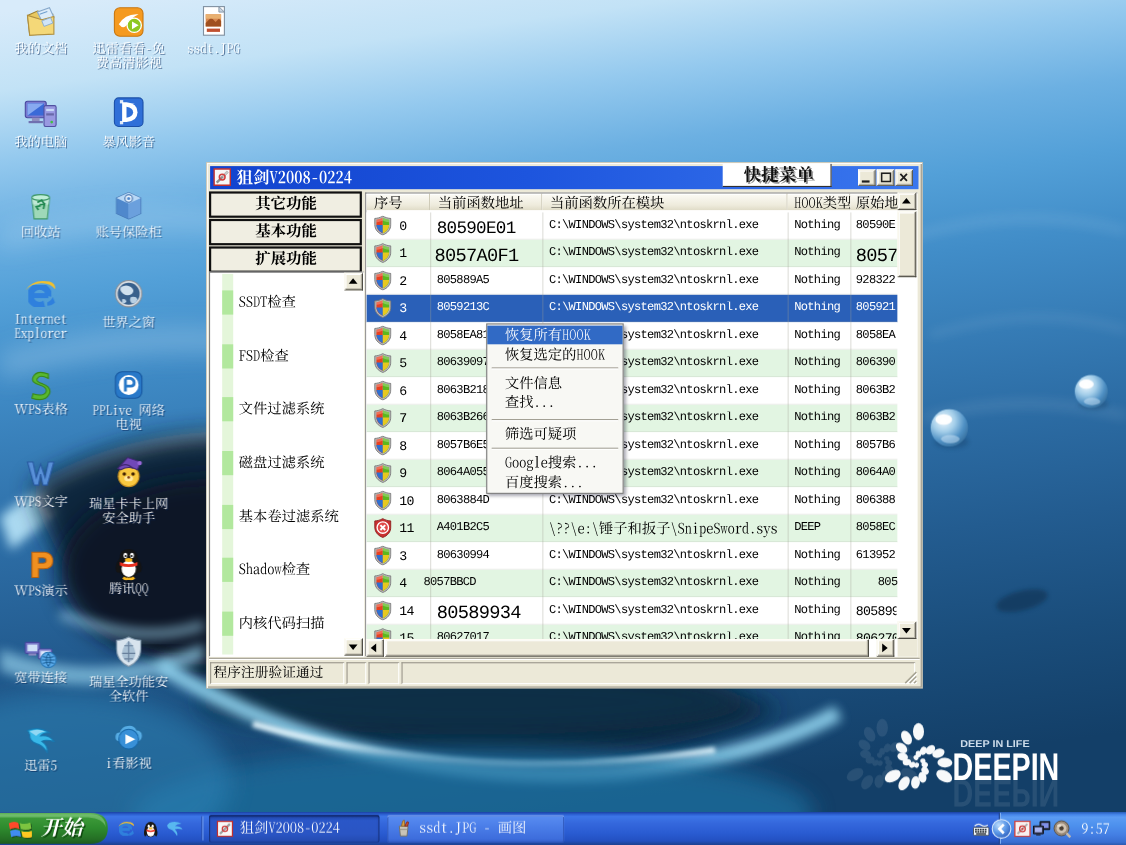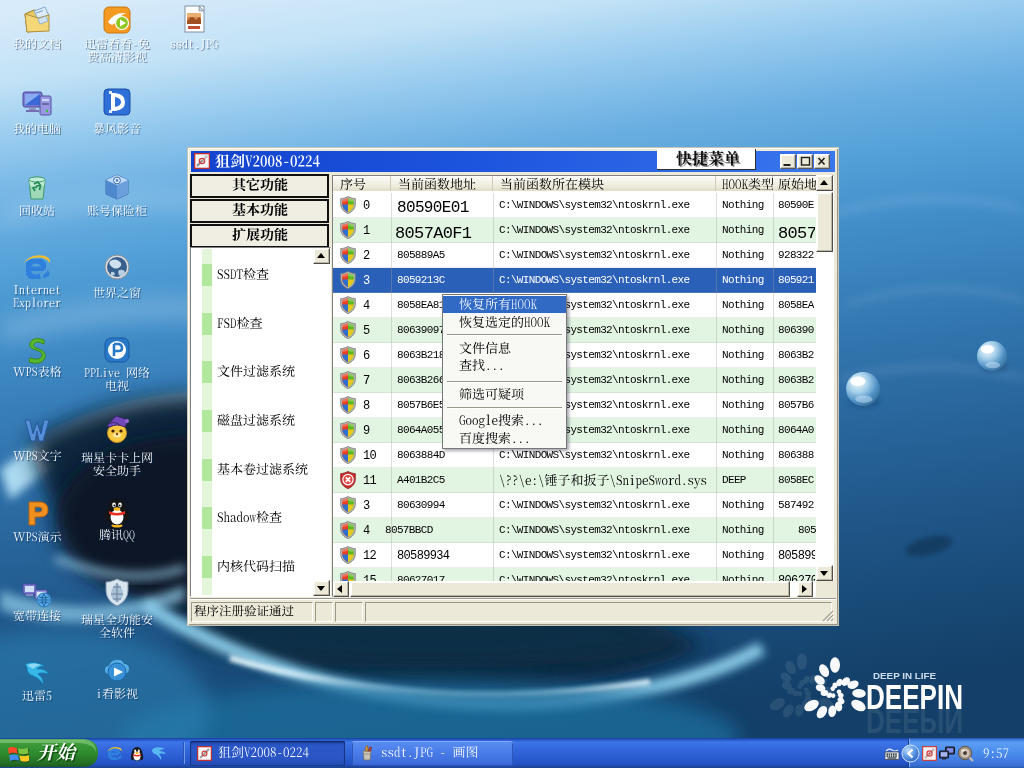--- a/index.html
+++ b/index.html
@@ -1238,36 +1238,36 @@
           <div class="cell mono" style="left:389px;top:281px;width:50px;font-size:11px;color:#000000">DEEP</div>
           <div class="cell mono" style="left:445px;top:281px;width:37px;font-size:11px;color:#000000">8058EC</div>
           <div class="abs" style="left:0;top:300px;width:483px;height:25px;background:#ffffff;border-bottom:1px solid rgba(180,180,170,0.25)"></div>
           <svg class="abs" style="left:7px;top:303px" width="16" height="18">
             <use href="#shield"></use>
           </svg>
           <div class="cell mono" style="left:30px;top:306px;width:26px;font-size:12px;color:#000000">3</div>
           <div class="cell mono" style="left:64px;top:306px;width:94px;font-size:11px;color:#000000">80630994</div>
           <div class="cell mono" style="left:166px;top:306px;width:216px;font-size:11px;color:#000000">C:\WINDOWS\system32\ntoskrnl.exe</div>
           <div class="cell mono" style="left:389px;top:306px;width:50px;font-size:11px;color:#000000">Nothing</div>
-          <div class="cell mono" style="left:445px;top:306px;width:37px;font-size:11px;color:#000000">587492</div>
+          <div class="cell mono" style="left:445px;top:306px;width:37px;font-size:11px;color:#000000">613952</div>
           <div class="abs" style="left:0;top:325px;width:483px;height:25px;background:#e2f5e2;border-bottom:1px solid rgba(180,180,170,0.25)"></div>
           <svg class="abs" style="left:7px;top:328px" width="16" height="18">
             <use href="#shield"></use>
           </svg>
           <div class="cell mono" style="left:30px;top:331px;width:26px;font-size:12px;color:#000000">4</div>
           <div class="cell mono" style="left:52px;top:331px;width:94px;font-size:11px;color:#000000">8057BBCD</div>
           <div class="cell mono" style="left:166px;top:331px;width:216px;font-size:11px;color:#000000">C:\WINDOWS\system32\ntoskrnl.exe</div>
           <div class="cell mono" style="left:389px;top:331px;width:50px;font-size:11px;color:#000000">Nothing</div>
           <div class="cell mono" style="left:465px;top:331px;width:37px;font-size:11px;color:#000000">8057BB</div>
           <div class="abs" style="left:0;top:350px;width:483px;height:25px;background:#ffffff;border-bottom:1px solid rgba(180,180,170,0.25)"></div>
           <svg class="abs" style="left:7px;top:353px" width="16" height="18">
             <use href="#shield"></use>
           </svg>
-          <div class="cell mono" style="left:30px;top:356px;width:26px;font-size:12px;color:#000000">12</div>
-          <div class="cell mono" style="left:64px;top:356px;width:94px;font-size:12px;color:#000000">80589934</div>
+          <div class="cell mono" style="left:30px;top:356px;width:26px;font-size:12px;color:#000000">14</div>
+          <div class="cell mono" style="left:64px;top:356px;width:94px;font-size:17px;color:#000000">80589934</div>
           <div class="cell mono" style="left:166px;top:356px;width:216px;font-size:11px;color:#000000">C:\WINDOWS\system32\ntoskrnl.exe</div>
           <div class="cell mono" style="left:389px;top:356px;width:50px;font-size:11px;color:#000000">Nothing</div>
           <div class="cell mono" style="left:445px;top:356px;width:37px;font-size:12px;color:#000000">805899</div>
           <div class="abs" style="left:0;top:375px;width:483px;height:25px;background:#e2f5e2;border-bottom:1px solid rgba(180,180,170,0.25)"></div>
           <svg class="abs" style="left:7px;top:378px" width="16" height="18">
             <use href="#shield"></use>
           </svg>
           <div class="cell mono" style="left:30px;top:381px;width:26px;font-size:12px;color:#000000">15</div>
           <div class="cell mono" style="left:64px;top:381px;width:94px;font-size:11px;color:#000000">80627017</div>
           <div class="cell mono" style="left:166px;top:381px;width:216px;font-size:11px;color:#000000">C:\WINDOWS\system32\ntoskrnl.exe</div>

